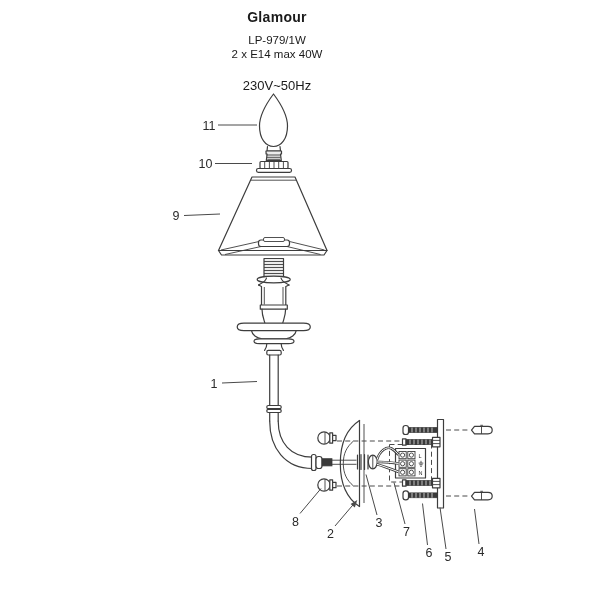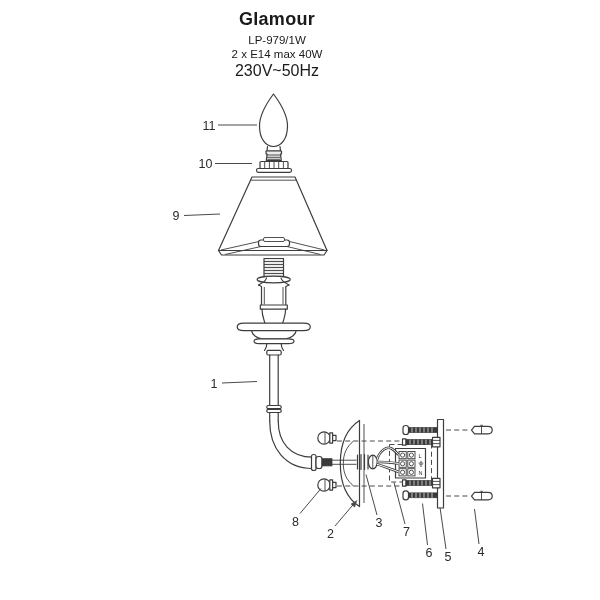--- a/index.html
+++ b/index.html
@@ -3,24 +3,24 @@
 <meta charset="utf-8">
 <style>
   html,body{margin:0;padding:0;}
   body{
     width:600px;height:600px;background:#ffffff;
     font-family:"Liberation Sans", sans-serif;
     position:relative;overflow:hidden;
   }
   .header{position:absolute;left:277px;transform:translateX(-50%);
     white-space:nowrap;color:#1a1a1a;text-align:center;}
-  .title{top:9px;font-size:18px;font-weight:bold;letter-spacing:0.3px;}
+  .title{top:9px;font-size:14px;font-weight:bold;letter-spacing:0.3px;}
   .model{top:34px;font-size:11.5px;}
   .lamp-spec{top:48px;font-size:11.5px;}
-  .power-spec{top:62px;font-size:16px;}
+  .power-spec{top:78px;font-size:13px;}
   svg{position:absolute;left:0;top:0;}
   .ln{stroke:#3d3d3d;stroke-width:1.2;fill:none;stroke-linecap:round;stroke-linejoin:round;}
   .lnthin{stroke:#3d3d3d;stroke-width:0.9;fill:none;}
   .fillw{fill:#ffffff;}
   .filld{fill:#3a3a3a;stroke:#3a3a3a;stroke-width:0.8;}
   .fillg{fill:#ececec;}
   .leader{stroke:#4a4a4a;stroke-width:1;fill:none;}
   .dash{stroke:#4a4a4a;stroke-width:1;fill:none;stroke-dasharray:5 3.2;}
   .plabel{font-family:"Liberation Sans",sans-serif;font-size:12.5px;fill:#2b2b2b;}
   .tinytxt{font-family:"Liberation Sans",sans-serif;font-size:5.5px;fill:#2b2b2b;}

